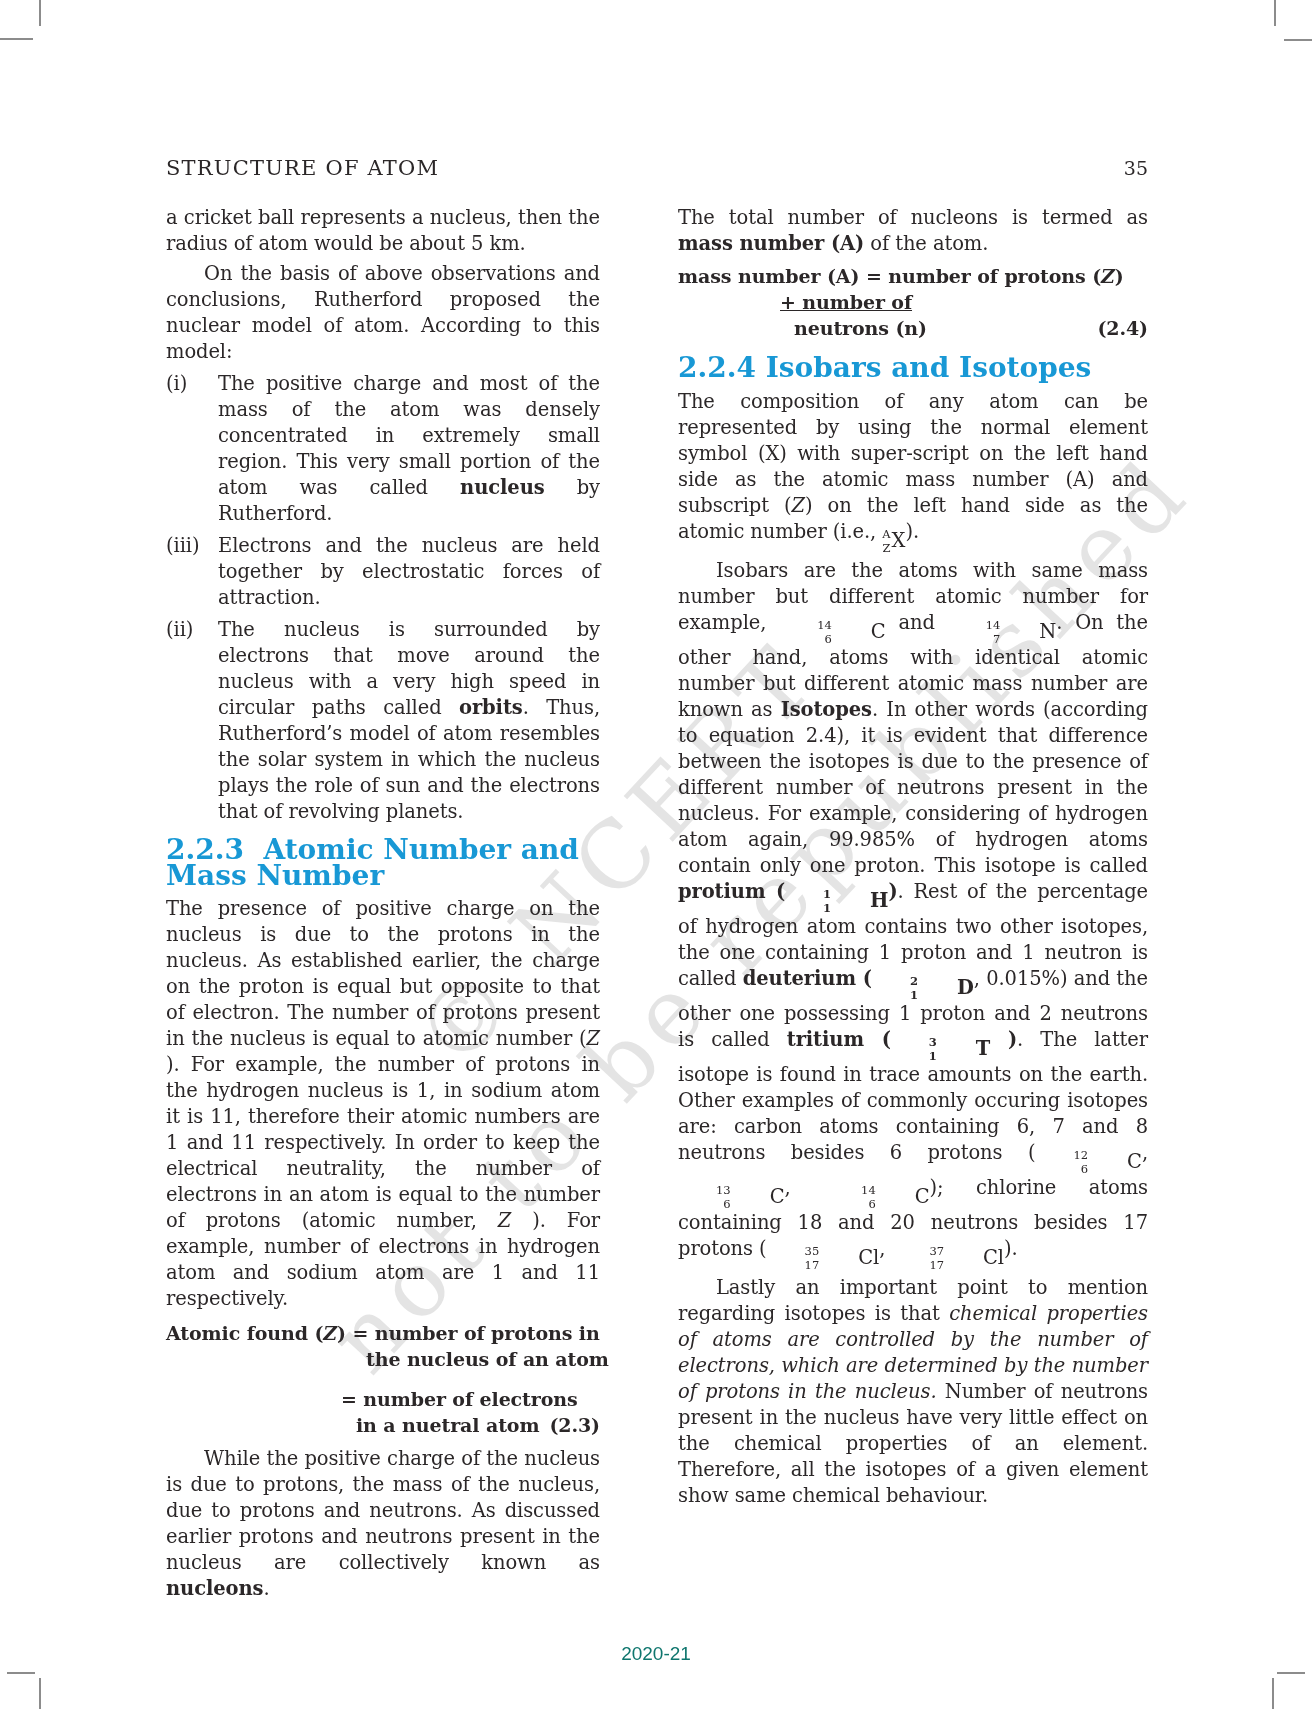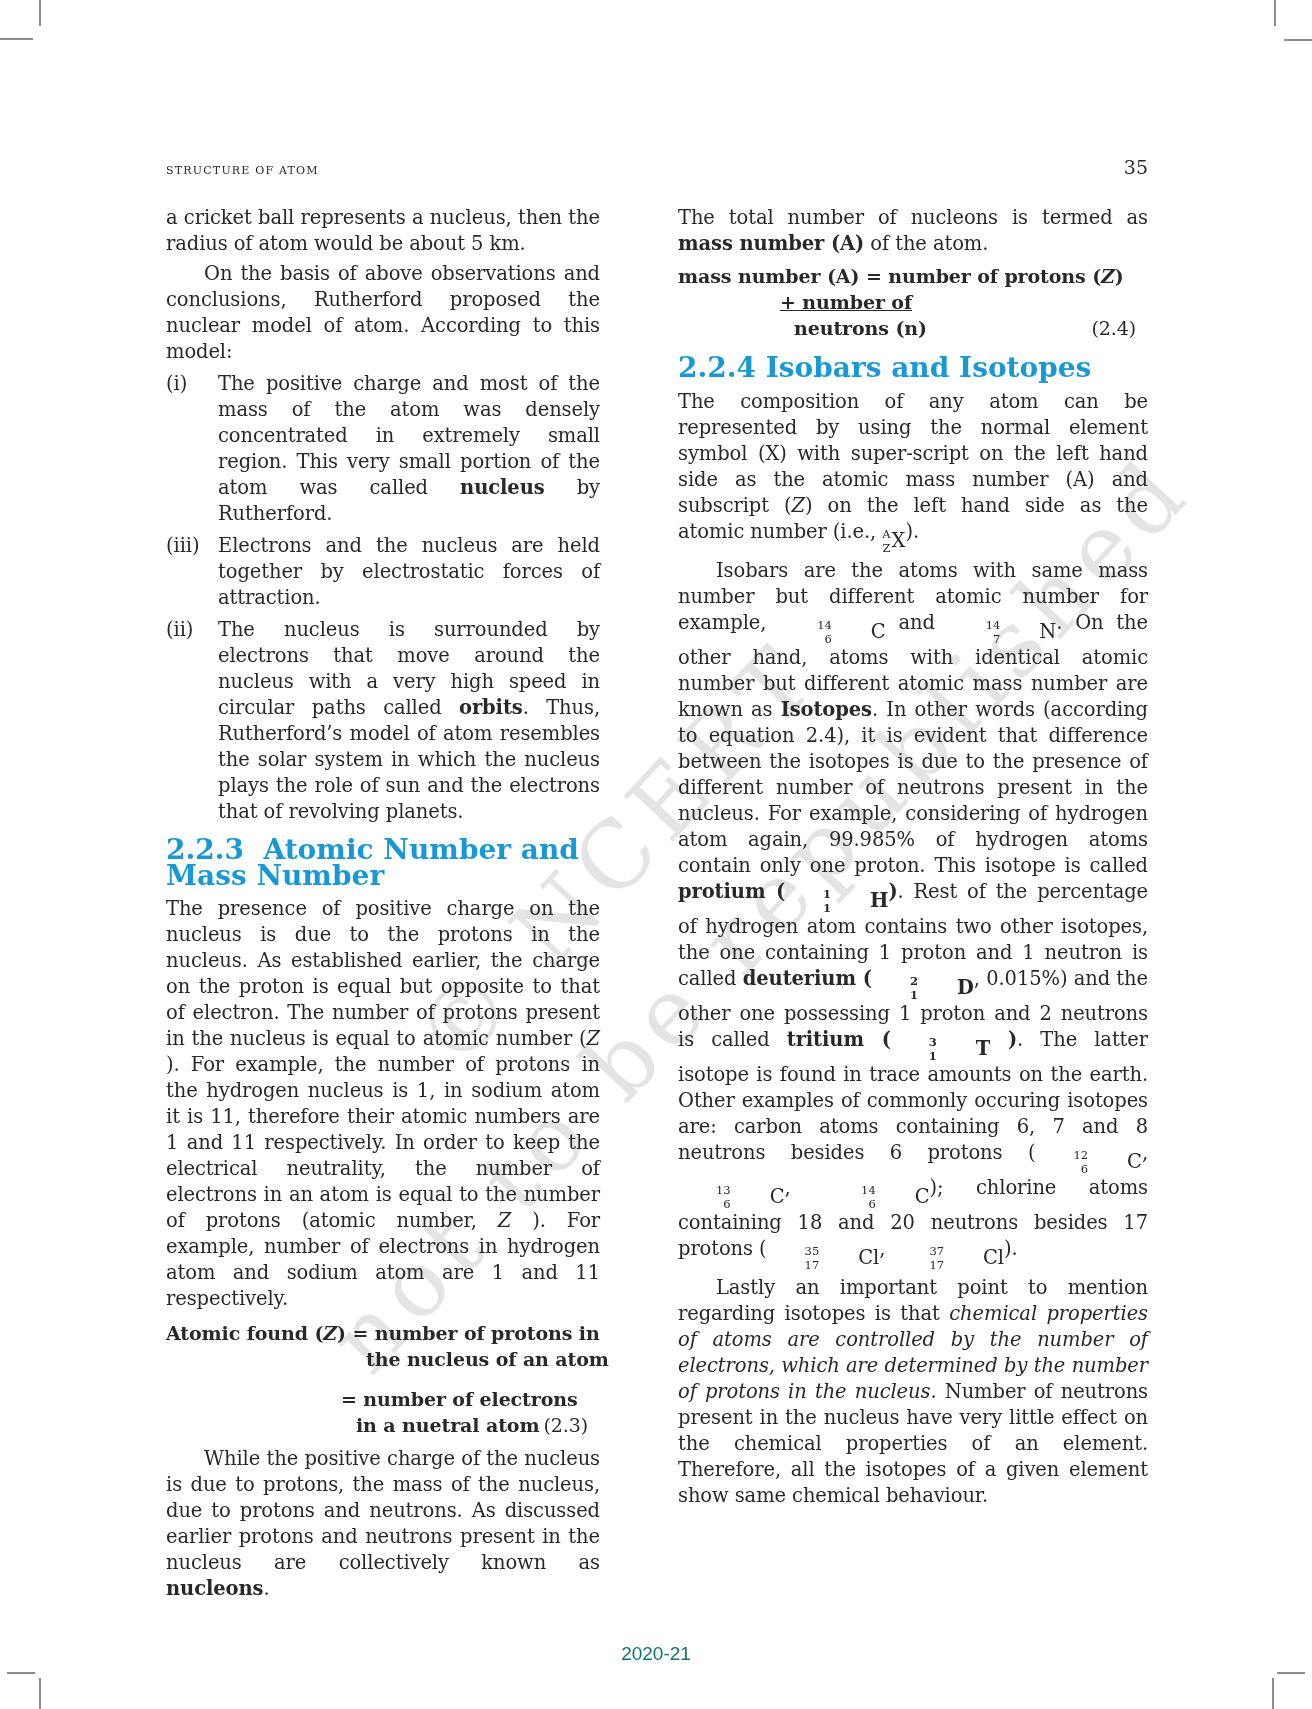--- a/index.html
+++ b/index.html
@@ -22,21 +22,21 @@
     color:rgba(45,45,45,0.13);
     white-space:nowrap;
     z-index:0;
     pointer-events:none;
   }
   .header{
     position:absolute;top:156px;left:166px;width:982px;
     display:flex;justify-content:space-between;align-items:baseline;
     z-index:2;
   }
-  .running-head{font-size:11px;letter-spacing:1.2px;}
+  .running-head{font-size:21px;letter-spacing:1.2px;}
   .page-num{font-size:19px;}
   .columns{
     position:absolute;top:205px;left:166px;width:982px;
     display:flex;gap:78px;z-index:1;
   }
   .col{font-size:19.5px;line-height:26px;letter-spacing:-0.1px;}
   .col-left{width:434px;}
   .col-right{width:470px;}
   .para{margin:0 0 4px 0;text-align:justify;}
   .para.indent{text-indent:38px;}
@@ -54,22 +54,22 @@
     letter-spacing:0;
   }
   .eq{margin:8px 0 8px 0;font-size:19px;}
   .eq .eq-line{font-weight:bold;white-space:nowrap;position:relative;}
   .eq23-l2{margin-left:200px;}
   .eq23-l3{margin-left:175px;margin-top:14px;}
   .eq23-l4{margin-left:190px;}
   .eq24-l2{margin-left:102px;text-decoration:underline;}
   .eq24-l3{margin-left:116px;}
   .eqnum{
-    position:absolute;right:12px;top:0;
-    font-weight:normal;font-style:normal;
+    position:absolute;right:0;top:0;
+    font-weight:bold;font-style:normal;
   }
   
   .nuclide{display:inline-flex;align-items:center;white-space:nowrap;vertical-align:-2px;}
   .nuclide .ss{
     display:inline-flex;flex-direction:column;align-items:flex-end;
     font-size:11.5px;letter-spacing:0;margin-right:1px;
   }
   .nuclide .sp{line-height:10px;transform:translateY(-2px);}
   .nuclide .sb{line-height:10px;transform:translateY(2px);}
   .footer{

